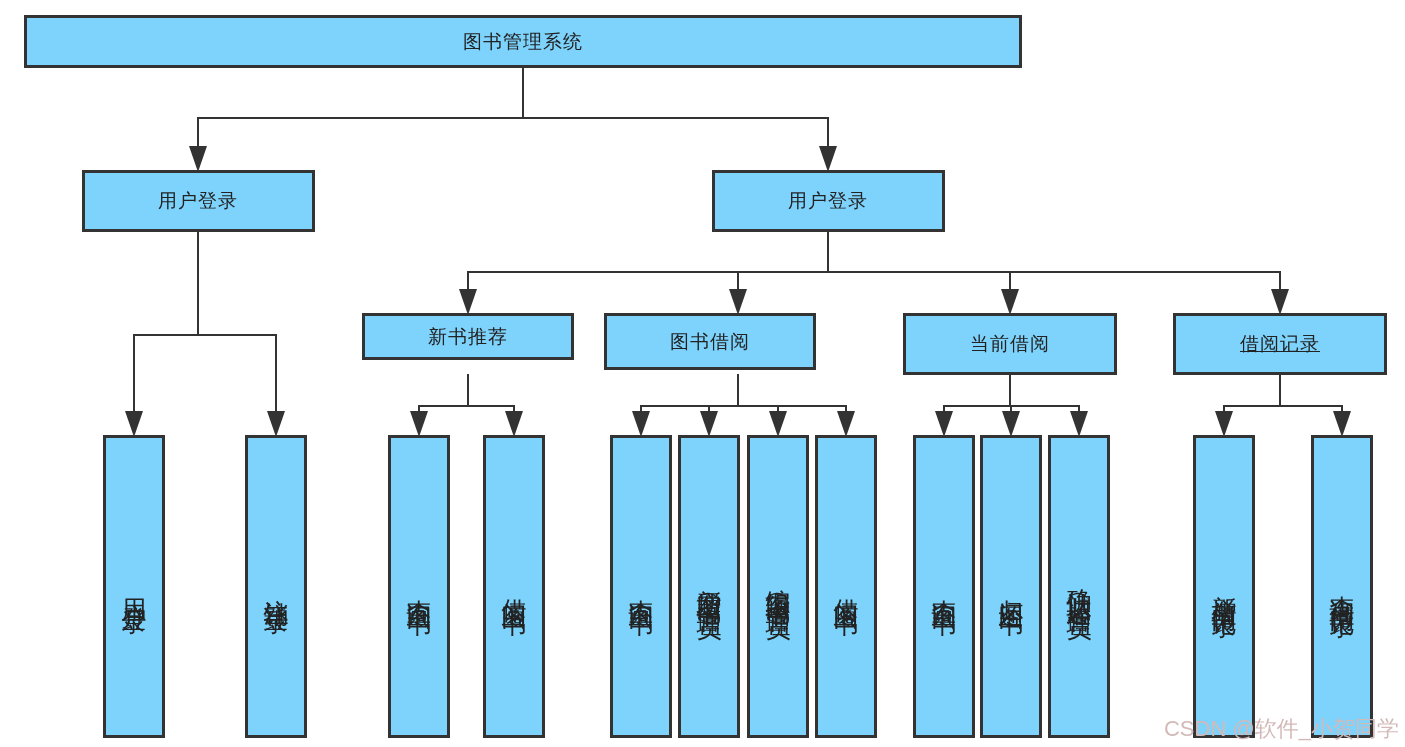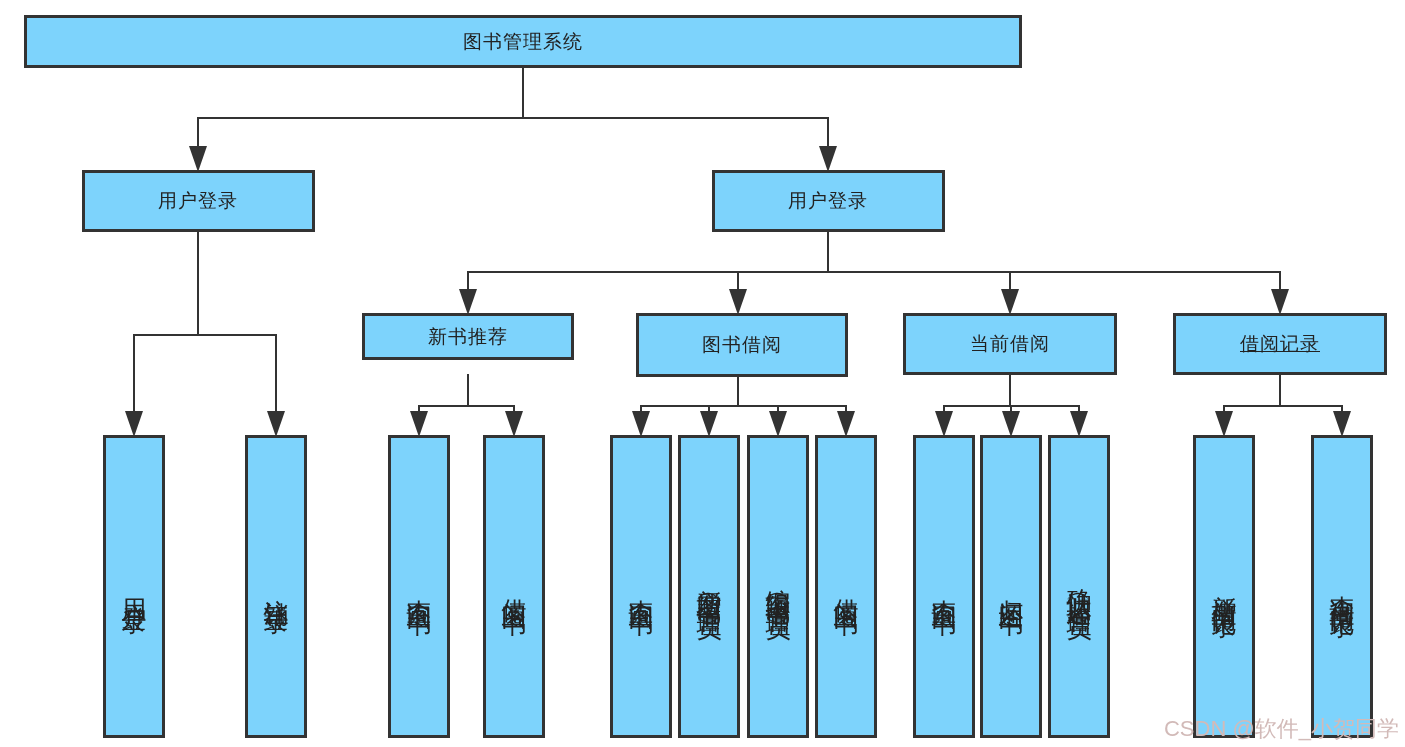--- a/index.html
+++ b/index.html
@@ -126,21 +126,21 @@
       </div>
       <div class="node horizontal" style="left: 81.5px; top: 170px; width: 233px; height: 62px;">
         <span class="label">用户登录</span>
       </div>
       <div class="node horizontal" style="left: 711.5px; top: 170px; width: 233px; height: 62px;">
         <span class="label">用户登录</span>
       </div>
       <div class="node horizontal" style="left: 362px; top: 313px; width: 212px; height: 47px;">
         <span class="label">新书推荐</span>
       </div>
-      <div class="node horizontal" style="left: 636px; top: 313px; width: 212px; height: 64px;">
+      <div class="node horizontal" style="left: 604px; top: 313px; width: 212px; height: 57px;">
         <span class="label">图书借阅</span>
       </div>
       <div class="node horizontal" style="left: 903px; top: 313px; width: 214px; height: 62px;">
         <span class="label">当前借阅</span>
       </div>
       <div class="node horizontal" style="left: 1173px; top: 313px; width: 214px; height: 62px; text-decoration: underline;">
         <span class="label">借阅记录</span>
       </div>
       <div class="node vertical" style="left: 103px; top: 435px; width: 62px; height: 303px;">
         <span class="label">用户登录</span>

